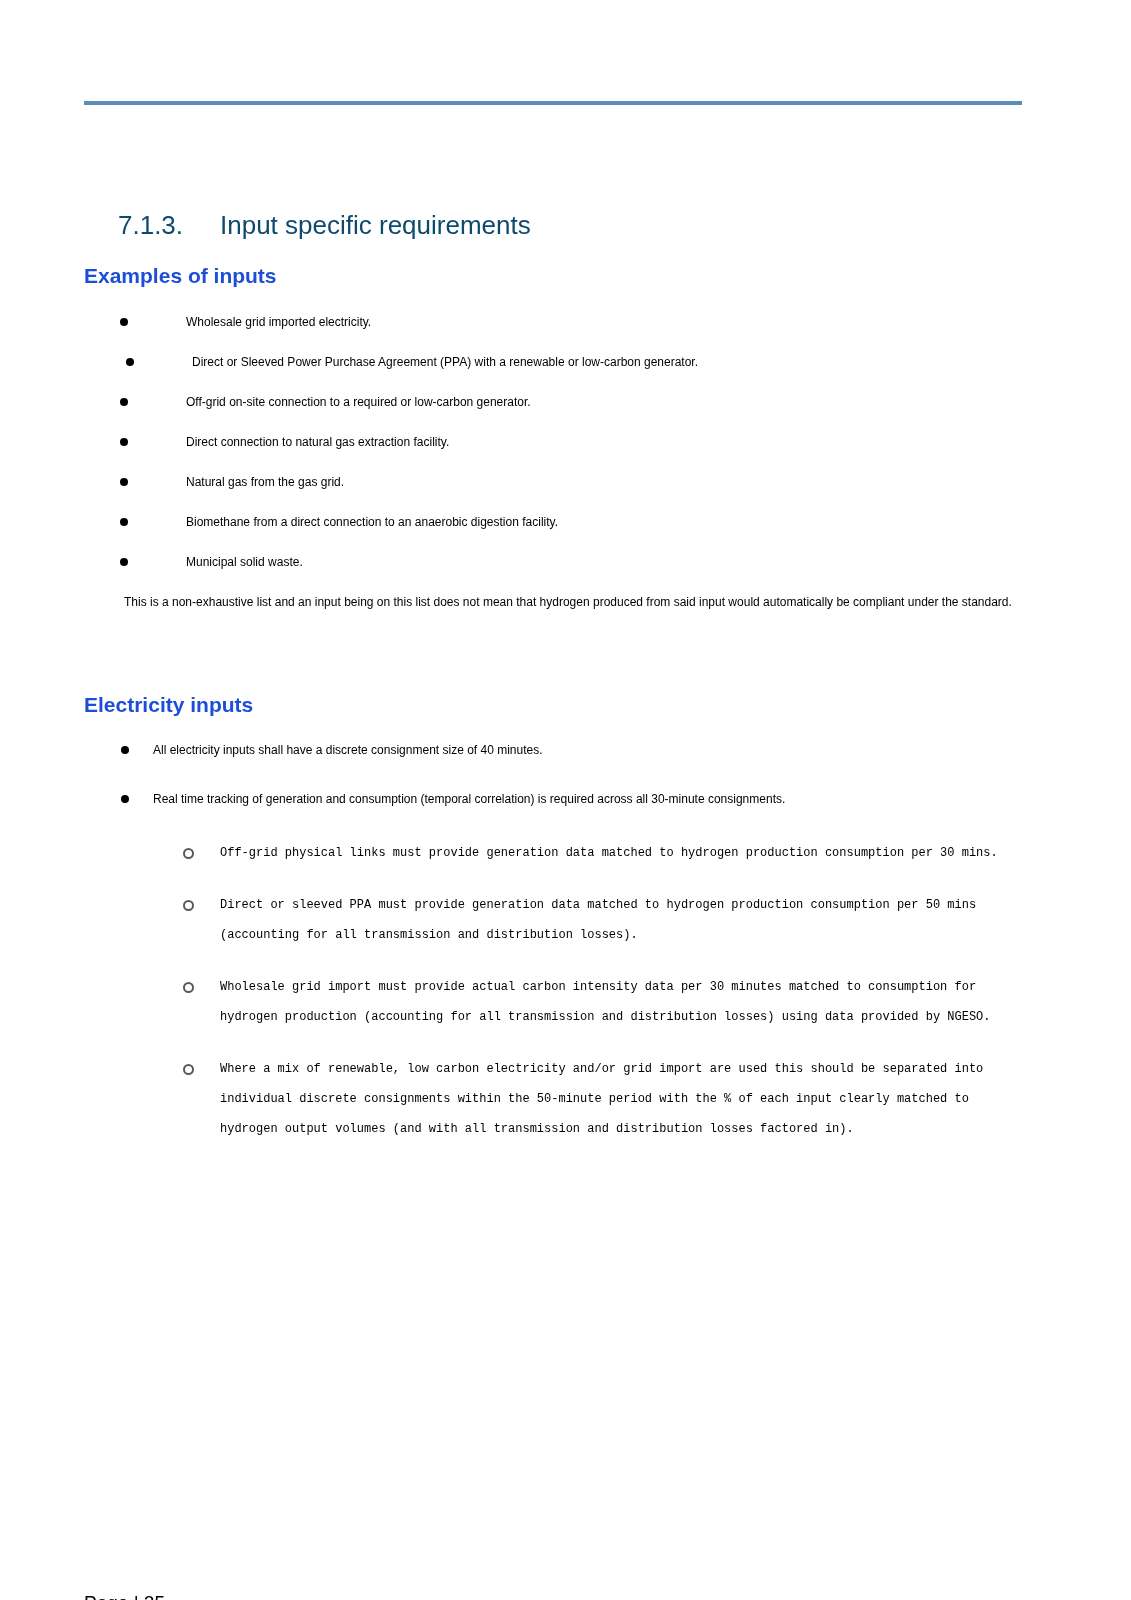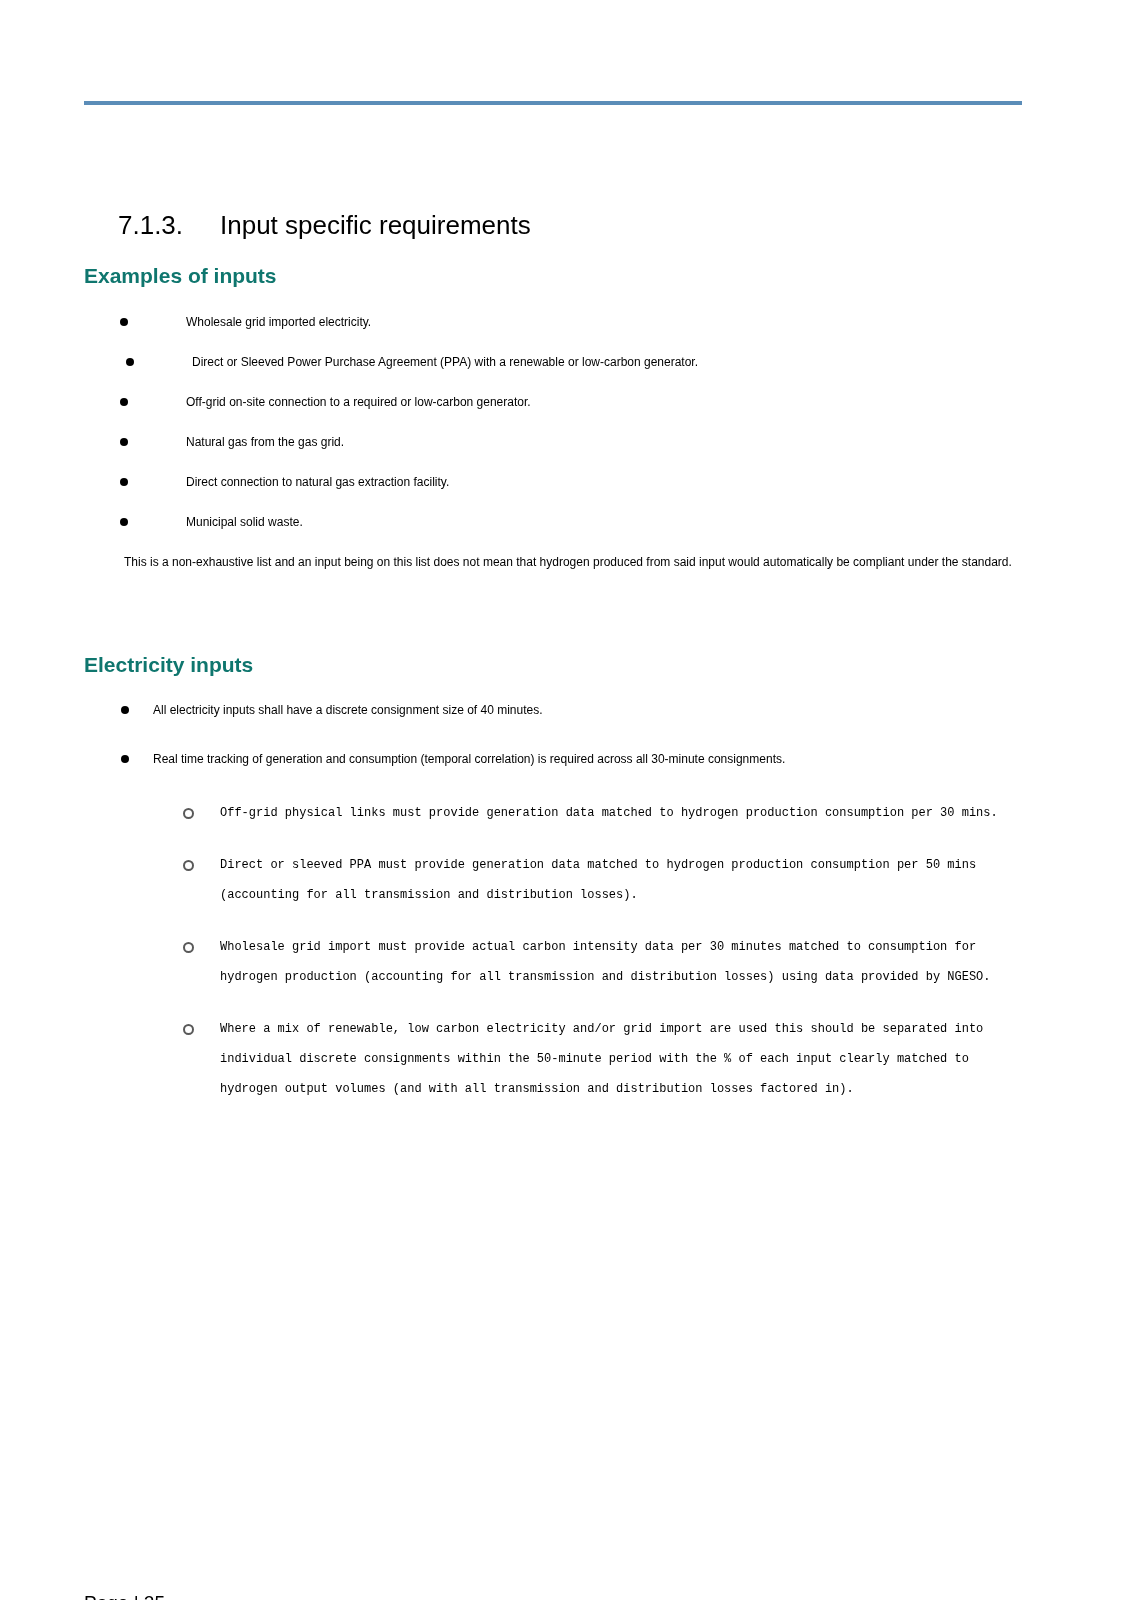--- a/index.html
+++ b/index.html
@@ -26,33 +26,33 @@
     margin-top: 101px;
     width: 938px;
     height: 4px;
     background: #5B8DB8;
   }
   .section-heading {
     margin-top: 104px;
     margin-left: 34px;
     font-size: 26px;
     line-height: 32px;
-    color: #000000;
+    color: #0c4a6e;
     font-weight: 400;
     white-space: nowrap;
   }
   .section-heading .h-number {
     display: inline-block;
     width: 102px;
   }
   .subhead {
     font-size: 21px;
     line-height: 26px;
     font-weight: 700;
-    color: #0f766e;
+    color: #1d4ed8;
   }
   .subhead.examples { margin-top: 22px; }
   .subhead.electricity { margin-top: 75px; }
   .body-text {
     font-size: 12px;
     line-height: 30px;
   }
   ul { list-style: none; margin: 0; padding: 0; }
   li { position: relative; box-sizing: border-box; }
 
@@ -132,25 +132,29 @@
     <li class="shift">
       <span class="marker"></span>
       <span>Direct or Sleeved Power Purchase Agreement (PPA) with a renewable or low-carbon generator.</span>
     </li>
     <li>
       <span class="marker"></span>
       <span>Off-grid on-site connection to a required or low-carbon generator.</span>
     </li>
     <li>
       <span class="marker"></span>
+      <span>Direct connection to natural gas extraction facility.</span>
+    </li>
+    <li>
+      <span class="marker"></span>
       <span>Natural gas from the gas grid.</span>
     </li>
     <li>
       <span class="marker"></span>
-      <span>Direct connection to natural gas extraction facility.</span>
+      <span>Biomethane from a direct connection to an anaerobic digestion facility.</span>
     </li>
     <li>
       <span class="marker"></span>
       <span>Municipal solid waste.</span>
     </li>
   </ul>
 
   <p class="body-text note-para">This is a non-exhaustive list and an input being on this list does not mean that hydrogen produced from said input would automatically be compliant under the standard.</p>
 
   <h2 class="subhead electricity">Electricity inputs</h2>

